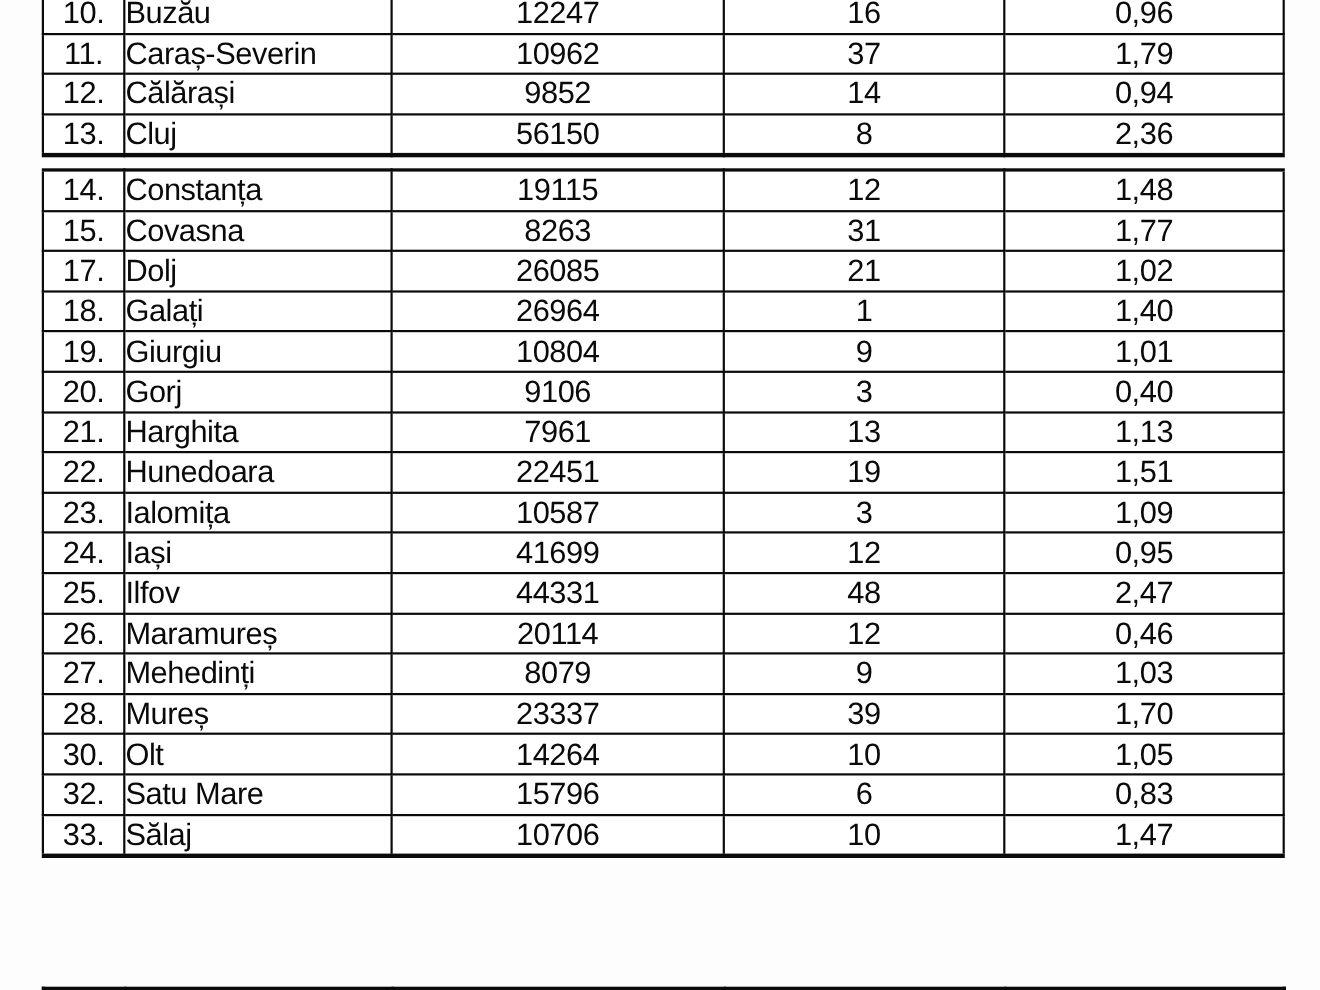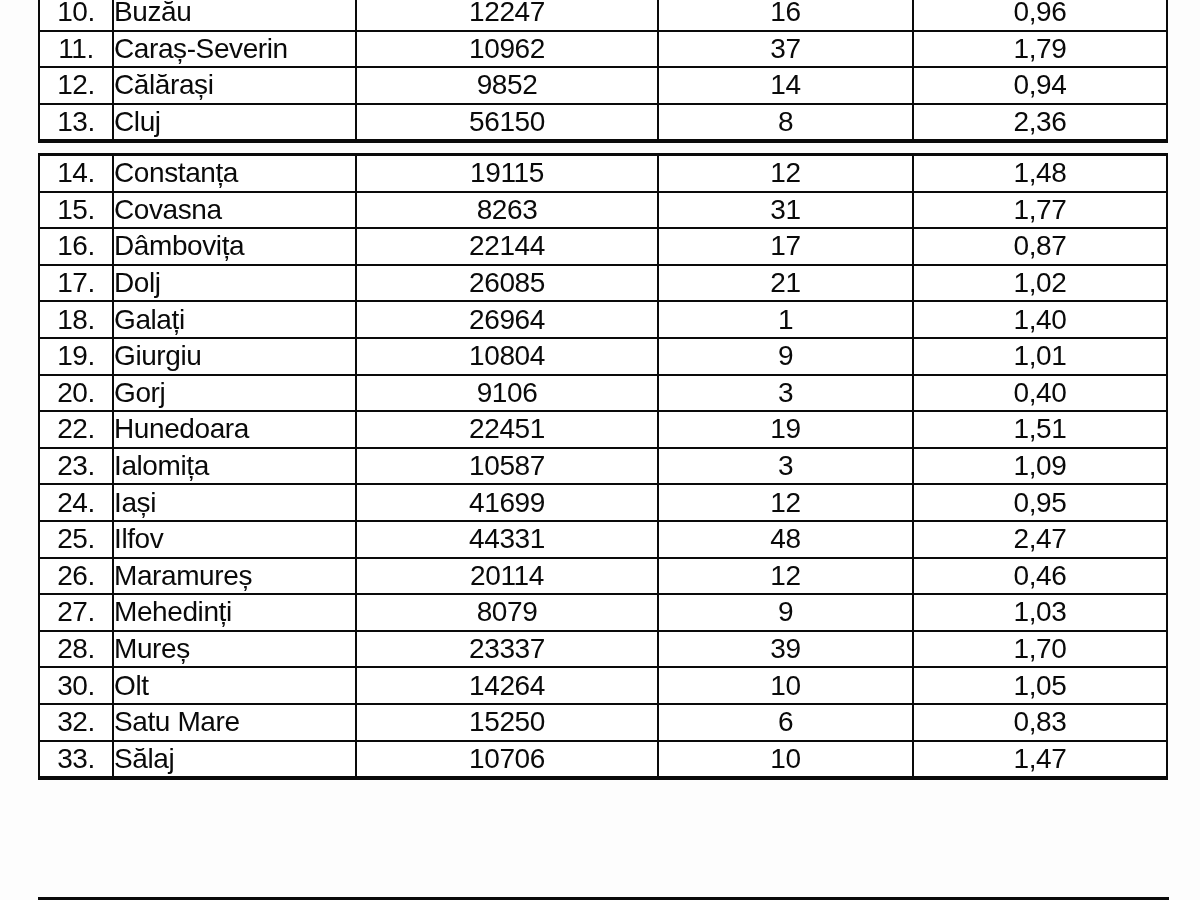--- a/index.html
+++ b/index.html
@@ -111,27 +111,20 @@
           <td class="val">1,48</td>
         </tr>
         <tr>
           <td class="num">15.</td>
           <td class="county">Covasna</td>
           <td class="val">8263</td>
           <td class="val">31</td>
           <td class="val">1,77</td>
         </tr>
         <tr>
-          <td class="num">16.</td>
-          <td class="county">Dâmbovița</td>
-          <td class="val">22144</td>
-          <td class="val">17</td>
-          <td class="val">0,87</td>
-        </tr>
-        <tr>
           <td class="num">17.</td>
           <td class="county">Dolj</td>
           <td class="val">26085</td>
           <td class="val">21</td>
           <td class="val">1,02</td>
         </tr>
         <tr>
           <td class="num">18.</td>
           <td class="county">Galați</td>
           <td class="val">26964</td>
@@ -146,20 +139,27 @@
           <td class="val">1,01</td>
         </tr>
         <tr>
           <td class="num">20.</td>
           <td class="county">Gorj</td>
           <td class="val">9106</td>
           <td class="val">3</td>
           <td class="val">0,40</td>
         </tr>
         <tr>
+          <td class="num">21.</td>
+          <td class="county">Harghita</td>
+          <td class="val">7961</td>
+          <td class="val">13</td>
+          <td class="val">1,13</td>
+        </tr>
+        <tr>
           <td class="num">22.</td>
           <td class="county">Hunedoara</td>
           <td class="val">22451</td>
           <td class="val">19</td>
           <td class="val">1,51</td>
         </tr>
         <tr>
           <td class="num">23.</td>
           <td class="county">Ialomița</td>
           <td class="val">10587</td>
@@ -204,21 +204,21 @@
         <tr>
           <td class="num">30.</td>
           <td class="county">Olt</td>
           <td class="val">14264</td>
           <td class="val">10</td>
           <td class="val">1,05</td>
         </tr>
         <tr>
           <td class="num">32.</td>
           <td class="county">Satu Mare</td>
-          <td class="val">15250</td>
+          <td class="val">15796</td>
           <td class="val">6</td>
           <td class="val">0,83</td>
         </tr>
         <tr>
           <td class="num">33.</td>
           <td class="county">Sălaj</td>
           <td class="val">10706</td>
           <td class="val">10</td>
           <td class="val">1,47</td>
         </tr>

